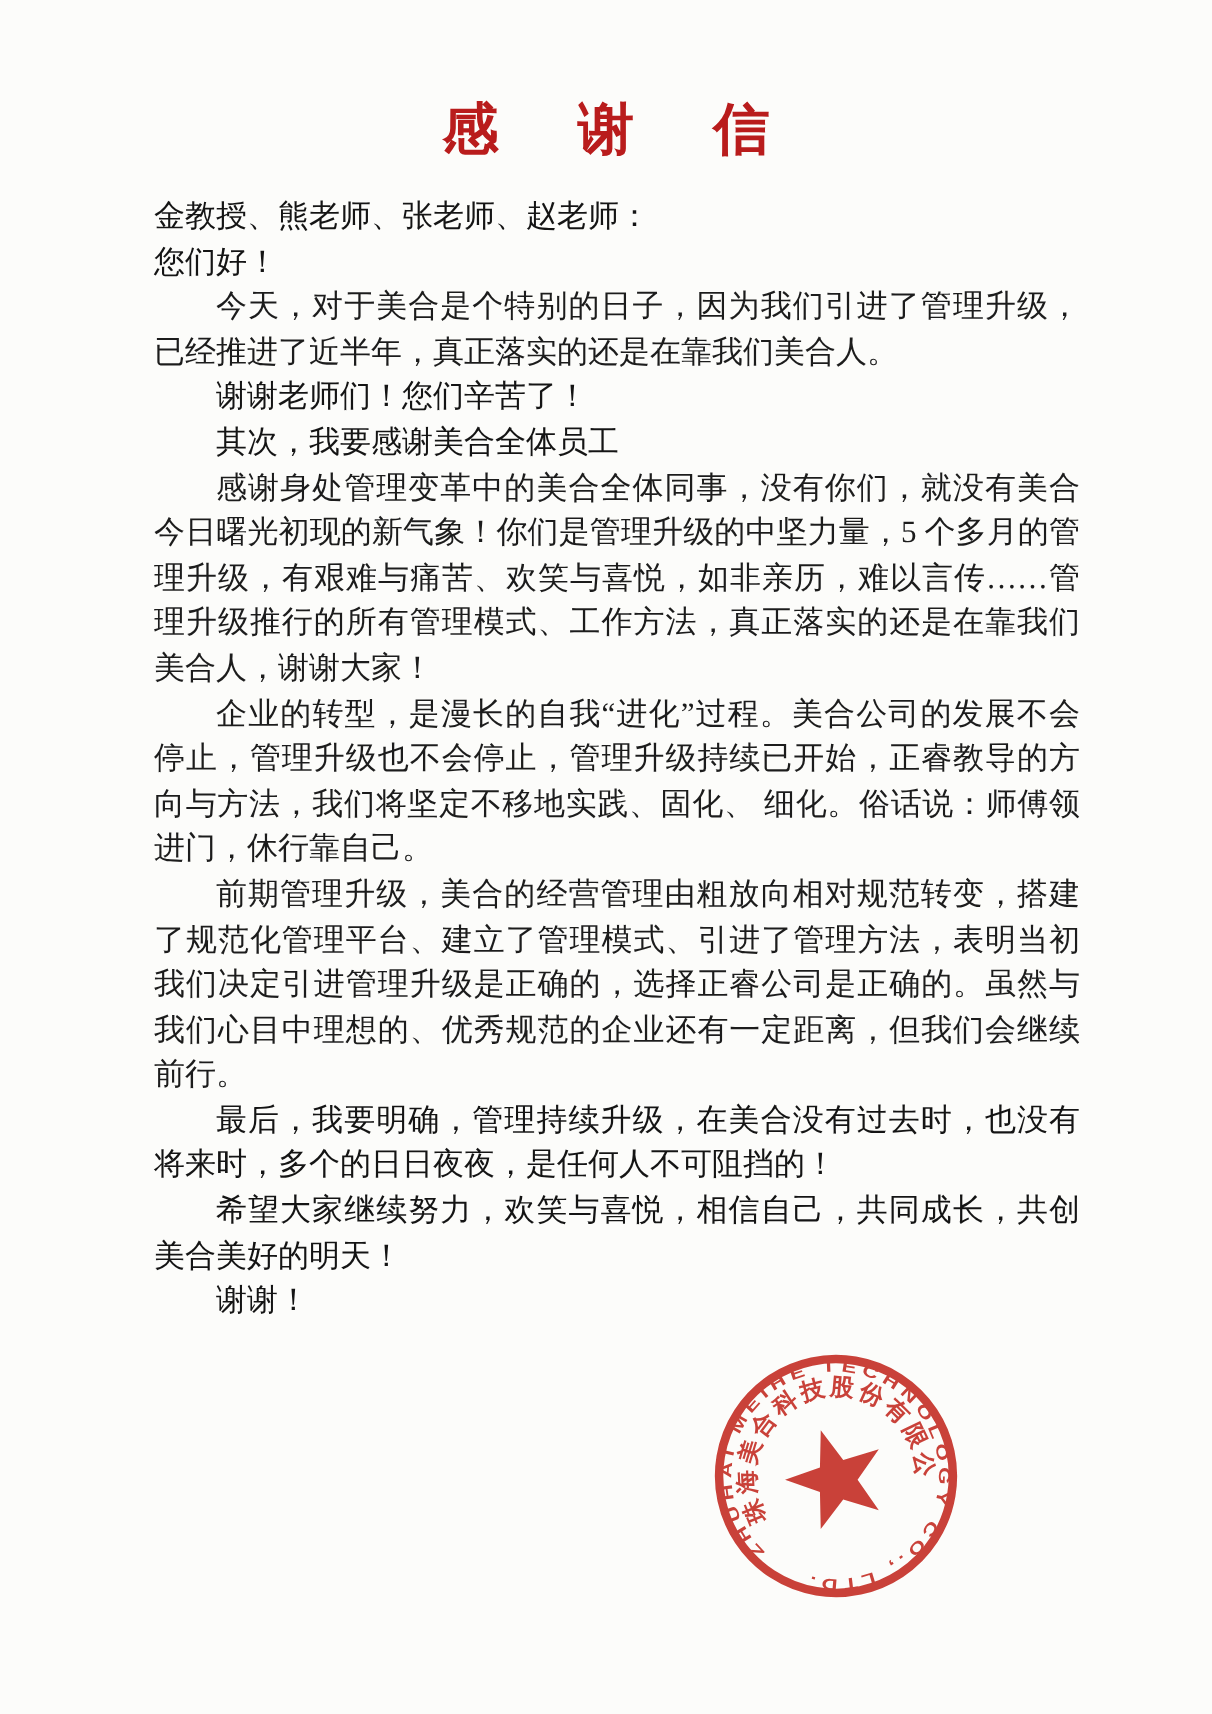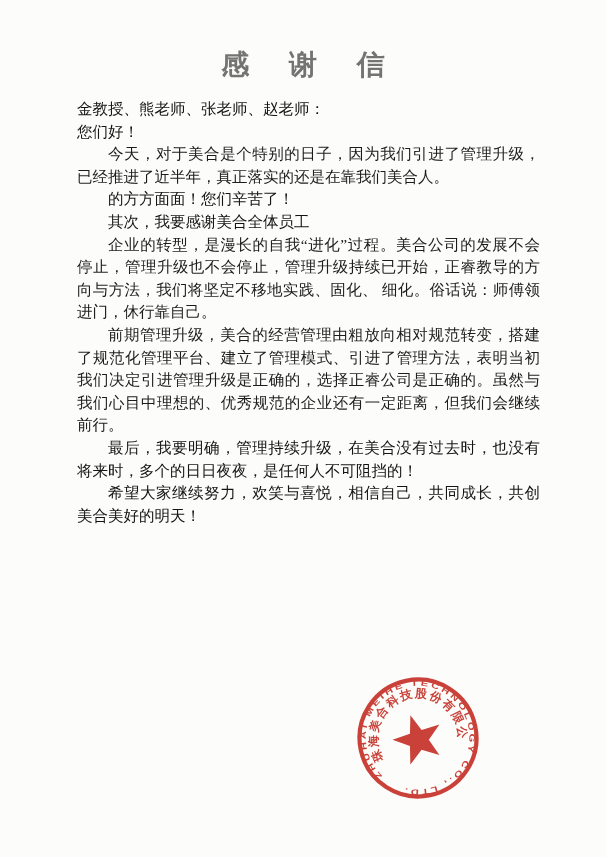--- a/index.html
+++ b/index.html
@@ -13,21 +13,21 @@
   }
   .page { position: absolute; inset: 0; }
   .title {
     margin: 46px 0 0 0;
     text-align: center;
     font-family: "Liberation Sans", sans-serif;
     font-weight: 900;
     font-size: 28px;
     letter-spacing: 16px;
     padding-left: 16px; 
-    color: #737373;
+    color: #b91c1c;
   }
   .content {
     margin: 14px 66px 0 77px;
     font-size: 15.5px;
     line-height: 22.6px;
     text-align: justify;
   }
   .content p { margin: 0; }
   .para { text-indent: 2em; }
   .bold {
@@ -72,26 +72,28 @@
 
   <h1 class="title">感 谢 信</h1>
 
   <div class="content">
     <p class="bold">金教授、熊老师、张老师、赵老师：</p>
     <p class="bold">您们好！</p>
 
     <p class="para">今天，对于美合是个特别的日子，因为我们引进了管理升级，已经推进了近半年，真正落实的还是在靠我们美合人。</p>
 
 
-    <p class="para bold">的方方面面！您们辛苦了！</p>
+    <p class="para bold">谢谢老师们！您们辛苦了！</p>
     <p class="para bold">其次，我要感谢美合全体员工</p>
+    <p class="para">感谢身处管理变革中的美合全体同事，没有你们，就没有美合今日曙光初现的新气象！你们是管理升级的中坚力量，5 个多月的管理升级，有艰难与痛苦、欢笑与喜悦，如非亲历，难以言传……管理升级推行的所有管理模式、工作方法，真正落实的还是在靠我们美合人，谢谢大家！</p>
     <p class="para">企业的转型，是漫长的自我“进化”过程。美合公司的发展不会停止，管理升级也不会停止，管理升级持续已开始，正睿教导的方向与方法，我们将坚定不移地实践、固化、 细化。俗话说：师傅领进门，休行靠自己。</p>
     <p class="para">前期管理升级，美合的经营管理由粗放向相对规范转变，搭建了规范化管理平台、建立了管理模式、引进了管理方法，表明当初我们决定引进管理升级是正确的，选择正睿公司是正确的。虽然与我们心目中理想的、优秀规范的企业还有一定距离，但我们会继续前行。</p>
     <p class="para bold">最后，我要明确，管理持续升级，在美合没有过去时，也没有将来时，多个的日日夜夜，是任何人不可阻挡的！</p>
     <p class="para bold">希望大家继续努力，欢笑与喜悦，相信自己，共同成长，共创美合美好的明天！</p>
+    <p class="para bold">谢谢！</p>
   </div>
 
   <div class="seal">
     <svg viewBox="0 0 140 140" width="132" height="132">
       <defs>
         <path id="cnArc" d="M 29.6 84.7 A 43 43 0 1 1 110.4 84.7" fill="none"></path>
         <path id="enArc" d="M 24.95 101.55 A 55 55 0 1 1 27.3 104.6" fill="none"></path>
       </defs>
       <circle cx="70" cy="70" r="62" fill="none" stroke-width="4.5" stroke="#c5281e"></circle>
       <polygon transform="rotate(-6 70 72)" points="70,44.5 76.5,63.1 96.2,63.5 80.5,75.4 86.2,94.3 70,83 53.8,94.3 59.5,75.4 43.9,63.5 63.5,63.1" fill="#c5281e"></polygon>

